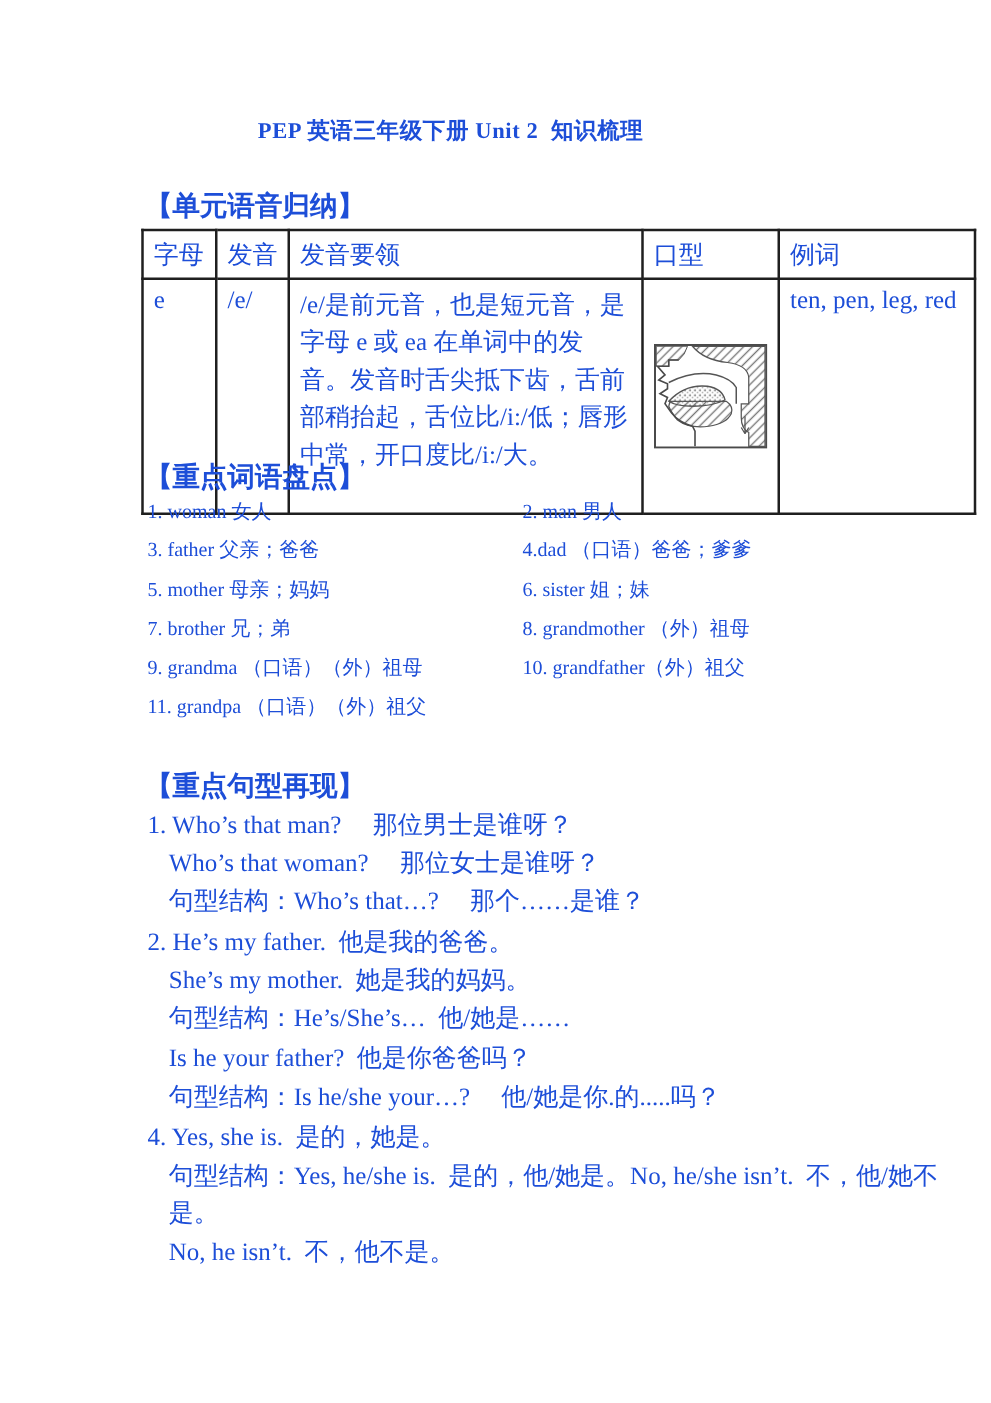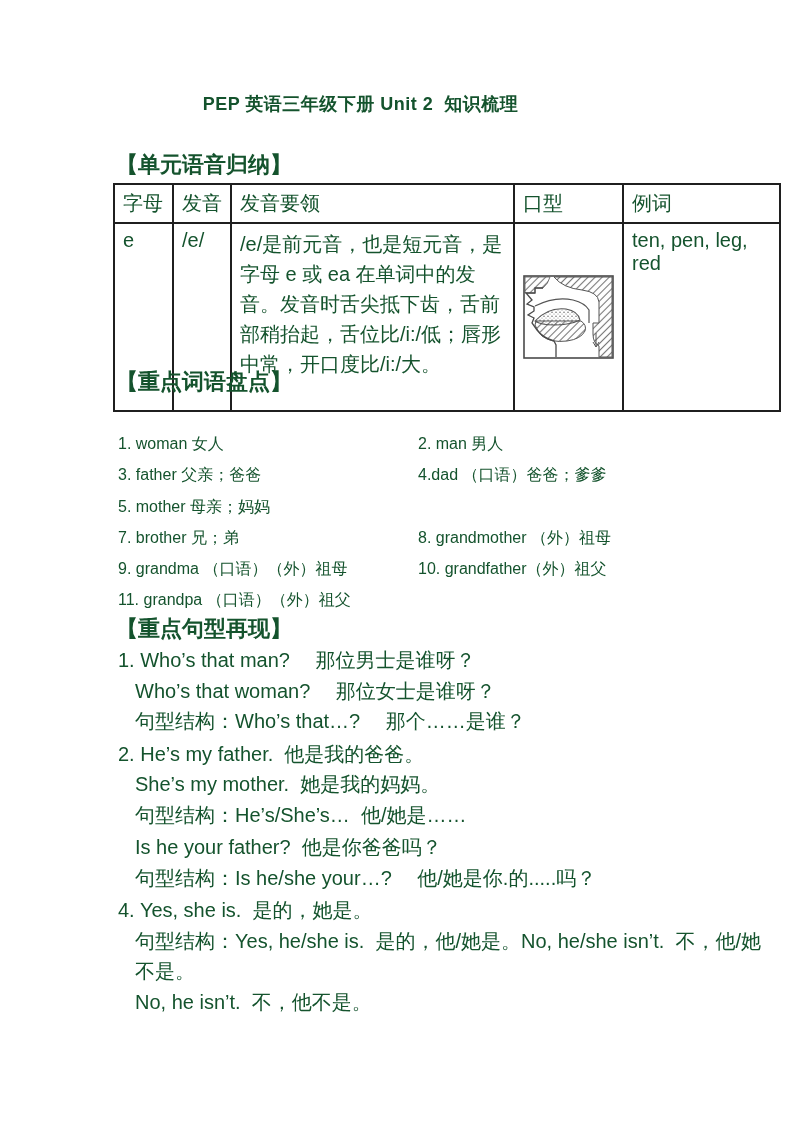--- a/index.html
+++ b/index.html
@@ -1,22 +1,22 @@
 <!DOCTYPE html>
 <html><head>
 <meta charset="utf-8">
 <style>
   html,body{margin:0;padding:0;background:#e8e8e8;}
   .page{
     position:relative;
     width:793px;height:1122px;
     margin:0 auto;
     background:#ffffff;
-    font-family:Liberation Sans, sans-serif;
-    color:#14532d;
+    font-family:Liberation Serif, serif;
+    color:#1d4ed8;
     overflow:hidden;
   }
   .doc-title{
     position:absolute;top:92px;left:0;right:72px;
     text-align:center;
     font-size:18px;font-weight:bold;
     letter-spacing:0.5px;
     white-space:pre-wrap;
   }
   .sec-heading{
@@ -46,21 +46,21 @@
   td.c-essentials{line-height:30px;padding-top:3px;}
   td.c-mouth{padding:4px 5px;}
   .mouth{display:block;}
 
   
   .words-grid{
     position:absolute;top:399px;left:118px;width:650px;
     font-size:16px;
   }
   .words-row{display:grid;grid-template-columns:300px 1fr;height:31.3px;}
-  .word-cell{white-space:pre-wrap;margin-top:35px;}
+  .word-cell{white-space:pre-wrap;}
 
   
   .sent-body{
     position:absolute;top:645px;left:118px;width:660px;
     font-size:20px;
   }
   .sent-group{margin-bottom:2px;}
   .line{line-height:30.5px;white-space:pre-wrap;}
   .line.cont{padding-left:17px;}
 </style>
@@ -126,20 +126,21 @@
     <div class="words-row">
       <span class="word-cell">1. woman 女人</span>
       <span class="word-cell">2. man 男人</span>
     </div>
     <div class="words-row">
       <span class="word-cell">3. father 父亲；爸爸</span>
       <span class="word-cell">4.dad （口语）爸爸；爹爹</span>
     </div>
     <div class="words-row">
       <span class="word-cell">5. mother 母亲；妈妈</span>
+      <span class="word-cell">6. sister 姐；妹</span>
     </div>
     <div class="words-row">
       <span class="word-cell">7. brother 兄；弟</span>
       <span class="word-cell">8. grandmother （外）祖母</span>
     </div>
     <div class="words-row">
       <span class="word-cell">9. grandma （口语）（外）祖母</span>
       <span class="word-cell">10. grandfather（外）祖父</span>
     </div>
     <div class="words-row">

